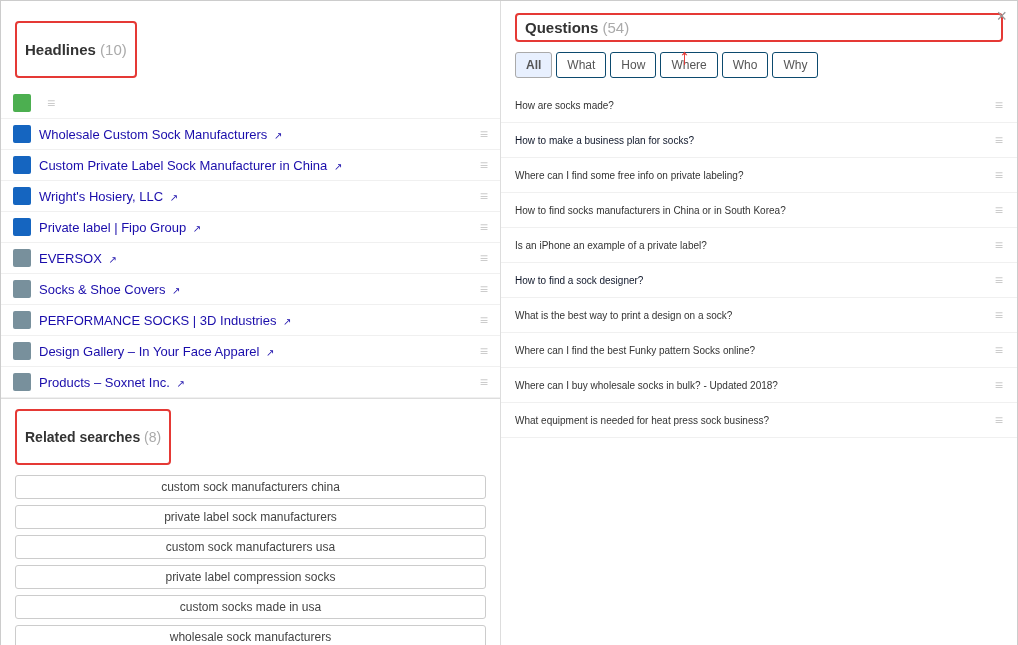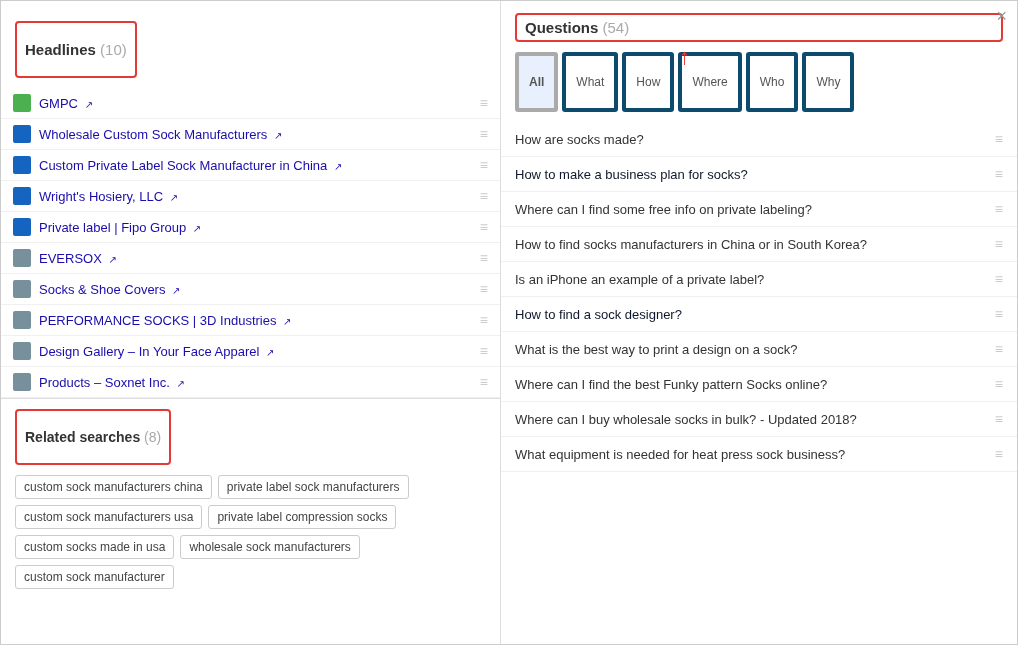--- a/index.html
+++ b/index.html
@@ -111,20 +111,21 @@
       display: inline-block;
       padding: 18px 8px;
       margin-bottom: 10px;
     }
     .related-header .count { color: #aaa; font-weight: normal; }
     .tags-row {
       display: flex;
       flex-wrap: wrap;
       gap: 6px;
       margin-bottom: 6px;
+      flex-direction: column;
     }
     .tag {
       border: 1px solid #ccc;
       border-radius: 3px;
       padding: 4px 8px;
       font-size: 12px;
       color: #444;
       cursor: pointer;
       background: #fff;
     }
@@ -146,23 +147,23 @@
       margin: 0 14px 10px 14px;
     }
     .questions-header .count { color: #aaa; font-weight: normal; }
     .filter-tabs {
       display: flex;
       gap: 4px;
       padding: 0 14px 10px 14px;
       position: relative;
     }
     .filter-tab {
-      border: 4px solid #0c4a6e;
+      border: 1px solid #0c4a6e;
       border-radius: 3px;
-      padding: 19px 10px;
+      padding: 5px 10px;
       font-size: 12px;
       color: #555;
       cursor: pointer;
       background: #fff;
     }
     .filter-tab.active {
       background: #e8f0fe;
       border-color: #aaa;
       font-weight: bold;
     }
@@ -178,21 +179,21 @@
       overflow-y: auto;
     }
     .question-item {
       display: flex;
       align-items: center;
       padding: 9px 14px;
       border-bottom: 1px solid #f0f0f0;
     }
     .question-text {
       flex: 1;
-      font-size: 13px;
+      font-size: 10px;
     }
     .question-text.orange { color: #0f172a; }
     .question-text.normal { color: #333; }
     .q-drag-icon {
       color: #ccc;
       font-size: 14px;
       margin-left: 8px;
     }
     
     .questions-list::-webkit-scrollbar { width: 6px; }
@@ -209,23 +210,20 @@
 
     <div class="left-panel">
       <div class="section-header outlined">
         <span>Headlines</span>
         <span class="count">(10)</span>
       </div>
 
       <div class="headlines-list" id="headlines-list">
           <div class="headline-item">
       <div class="site-icon green"></div>
-      <span class="headline-text">
-        GMPC <span class="ext-icon">↗</span>
-      </span>
       <span class="drag-icon">≡</span>
     </div>
           <div class="headline-item">
       <div class="site-icon blue"></div>
       <span class="headline-text">
         Wholesale Custom Sock Manufacturers <span class="ext-icon">↗</span>
       </span>
       <span class="drag-icon">≡</span>
     </div>
           <div class="headline-item">

